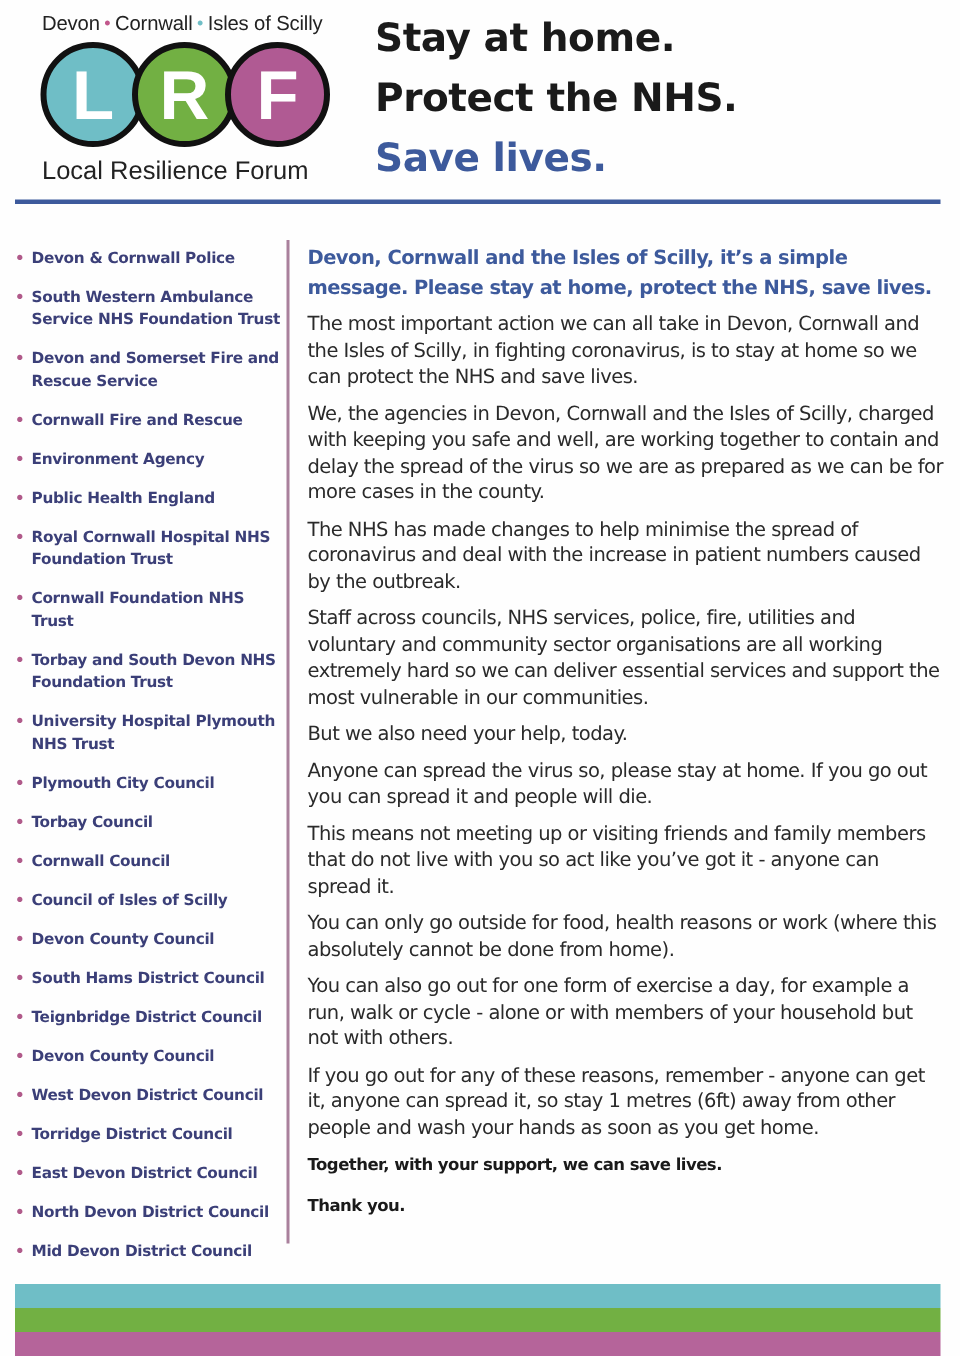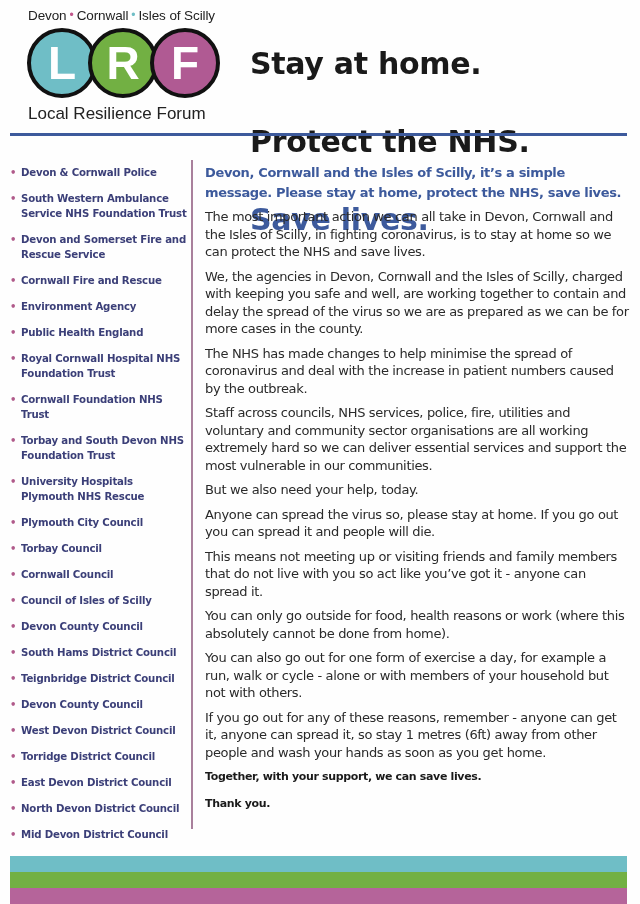--- a/index.html
+++ b/index.html
@@ -24,22 +24,22 @@
   .circle.l { left: 11px; z-index: 1; }
   .circle.r { left: 72px; z-index: 2; }
   .circle.f { left: 134px; z-index: 3; }
   .logo-bottom {
     position: absolute; left: 12px; top: 104px;
     font-family: "Liberation Sans", sans-serif; font-size: 17px; color: #222; white-space: nowrap;
   }
   
   .headline { position: absolute; left: 250px; top: 6px; }
   .headline div {
-    font-family: "DejaVu Sans", sans-serif; font-weight: bold; font-size: 30px;
-    line-height: 40px; color: #1a1a1a; white-space: nowrap; letter-spacing: -0.3px; margin-top: 38px;
+    font-family: "DejaVu Sans", sans-serif; font-weight: bold; font-size: 26px;
+    line-height: 40px; color: #1a1a1a; white-space: nowrap; letter-spacing: -0.3px;
   }
   .headline div.blue { color: #3d5a9c; }
   .rule { position: absolute; left: 10px; top: 133px; width: 617px; height: 3px; background: #3d5a9c; }
   
   .sidebar { position: absolute; left: 10px; top: 165px; width: 178px; }
   .sidebar ul { list-style: none; margin: 0; padding: 0; }
   .sidebar li {
     position: relative; padding-left: 11px;
     font-family: "DejaVu Sans", sans-serif; font-weight: bold; font-size: 10.2px;
     line-height: 15px; color: #3b3f78; margin-bottom: 11px; letter-spacing: -0.2px;
@@ -91,21 +91,21 @@
   <ul id="agency-ul">
       <li><span class="bullet">•</span><span>Devon &amp; Cornwall Police</span></li>
       <li><span class="bullet">•</span><span>South Western Ambulance Service NHS Foundation Trust</span></li>
       <li><span class="bullet">•</span><span>Devon and Somerset Fire and Rescue Service</span></li>
       <li><span class="bullet">•</span><span>Cornwall Fire and Rescue</span></li>
       <li><span class="bullet">•</span><span>Environment Agency</span></li>
       <li><span class="bullet">•</span><span>Public Health England</span></li>
       <li><span class="bullet">•</span><span>Royal Cornwall Hospital NHS Foundation Trust</span></li>
       <li><span class="bullet">•</span><span>Cornwall Foundation NHS Trust</span></li>
       <li><span class="bullet">•</span><span>Torbay and South Devon NHS Foundation Trust</span></li>
-      <li><span class="bullet">•</span><span>University Hospitals Plymouth NHS Rescue</span></li>
+      <li><span class="bullet">•</span><span>University Hospital Plymouth NHS Trust</span></li>
       <li><span class="bullet">•</span><span>Plymouth City Council</span></li>
       <li><span class="bullet">•</span><span>Torbay Council</span></li>
       <li><span class="bullet">•</span><span>Cornwall Council</span></li>
       <li><span class="bullet">•</span><span>Council of Isles of Scilly</span></li>
       <li><span class="bullet">•</span><span>Devon County Council</span></li>
       <li><span class="bullet">•</span><span>South Hams District Council</span></li>
       <li><span class="bullet">•</span><span>Teignbridge District Council</span></li>
       <li><span class="bullet">•</span><span>Devon County Council</span></li>
       <li><span class="bullet">•</span><span>West Devon District Council</span></li>
       <li><span class="bullet">•</span><span>Torridge District Council</span></li>

